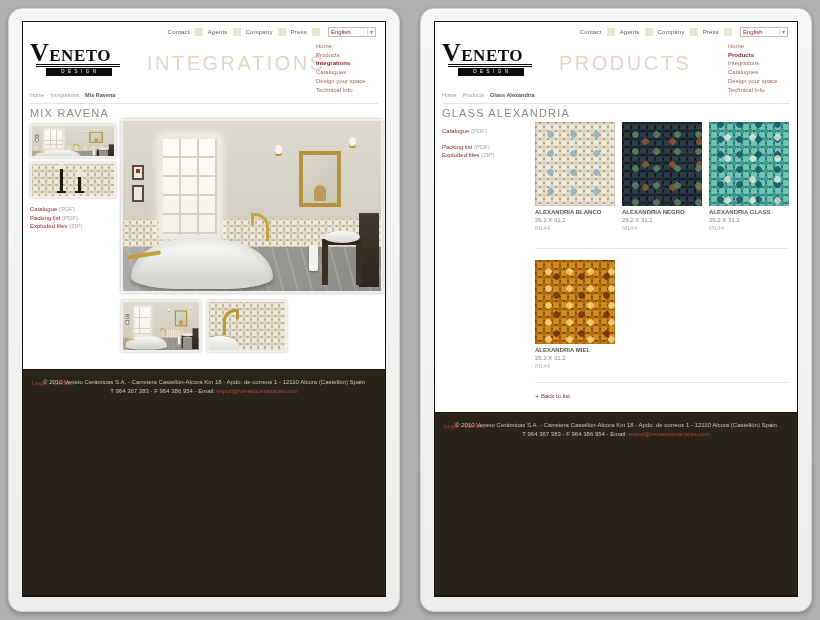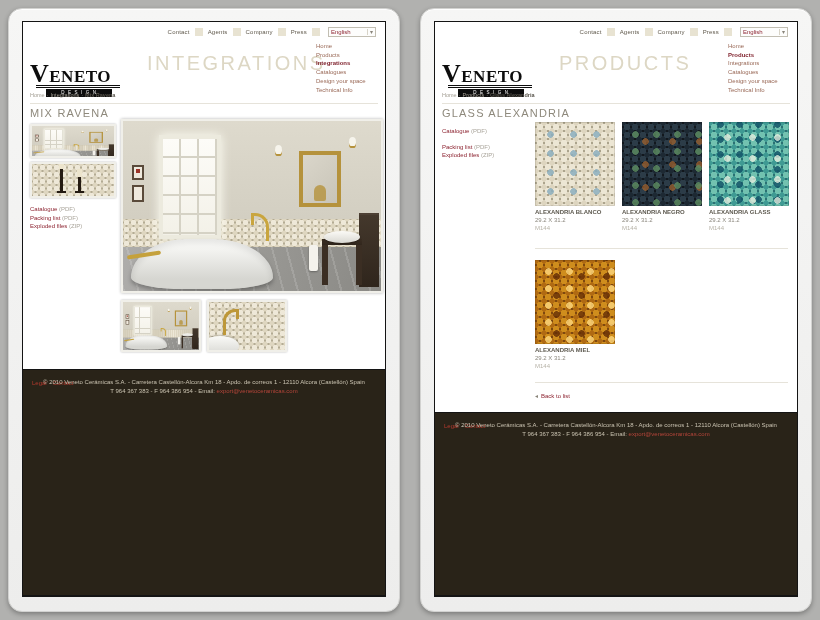--- a/index.html
+++ b/index.html
@@ -30,21 +30,21 @@
   .topnav .nav-sq { width:8px; height:8px; background:#e8e3d2; }
   .lang-dd { display:flex; align-items:center; justify-content:space-between;
     width:48px; height:10px; border:1px solid #c2beb2; background:#fdfdfc;
     padding:0 2px; margin-left:3px; }
   .lang-dd .lang-val { font-size:6px; color:#8c2330; }
   .lang-dd .chev { font-size:6px; color:#8a857a; border-left:1px solid #d8d4c8;
     padding-left:2px; line-height:6px; }
 
   .logo { position:absolute; left:7px; top:22px; width:92px; }
   .logo-word { font-family:"Liberation Serif", serif; font-weight:bold;
-    color:#0d0d0d; font-size:17px; letter-spacing:.5px; line-height:17px;margin-top:21px; }
+    color:#0d0d0d; font-size:17px; letter-spacing:.5px; line-height:17px; }
   .logo-word .big-v { font-size:26px; }
   .logo-rule { border-top:1px solid #0d0d0d; border-bottom:1px solid #0d0d0d;
     height:3px; margin:0 2px 0 6px; }
   .logo-bar { margin:1px 10px 0 16px; background:#0d0d0d; color:#fff;
     font-size:4.5px; letter-spacing:3.5px; text-align:center; padding:1px 0 2px 3px; }
 
   .page-title { position:absolute; left:124px; top:30px; font-size:20px;
     letter-spacing:2.5px; color:#ddd7c4; font-weight:400; }
 
   .sitemenu { position:absolute; right:9px; top:20px; width:60px; }

